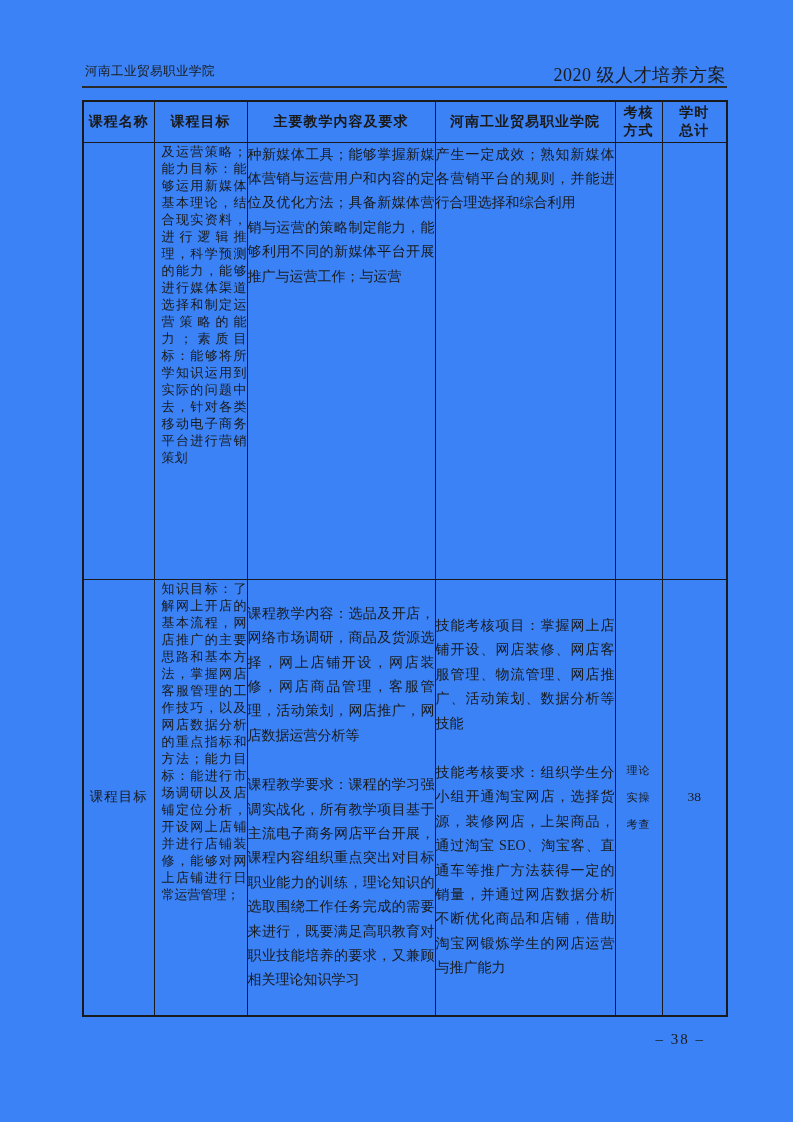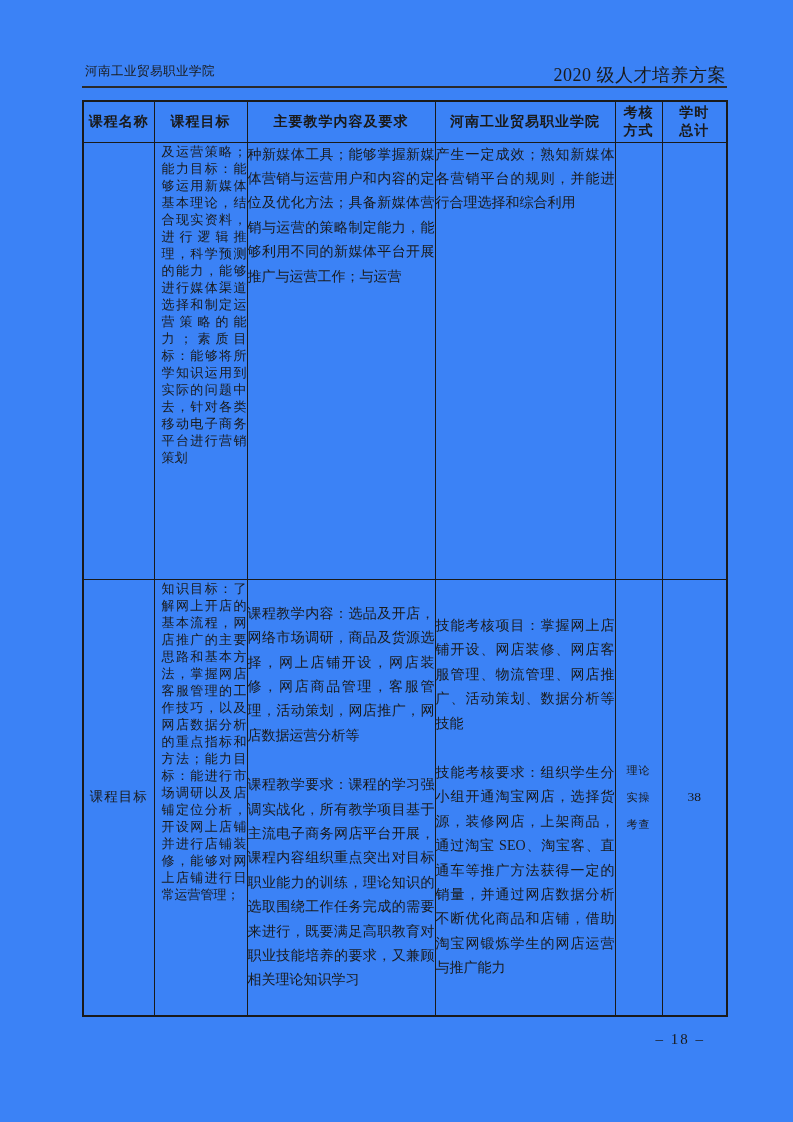--- a/index.html
+++ b/index.html
@@ -183,15 +183,15 @@
           <p>技能考核要求：组织学生分小组开通淘宝网店，选择货源，装修网店，上架商品，通过淘宝 SEO、淘宝客、直通车等推广方法获得一定的销量，并通过网店数据分析不断优化商品和店铺，借助淘宝网锻炼学生的网店运营与推广能力</p>
         </td>
         <td class="c-method">理论
 实操
 考查</td>
         <td class="c-hours">38</td>
       </tr>
     </tbody>
   </table>
 
-  <div class="page-number">– 18 –</div>
+  <div class="page-number">– 38 –</div>
 
 </div>
 
 </body></html>

